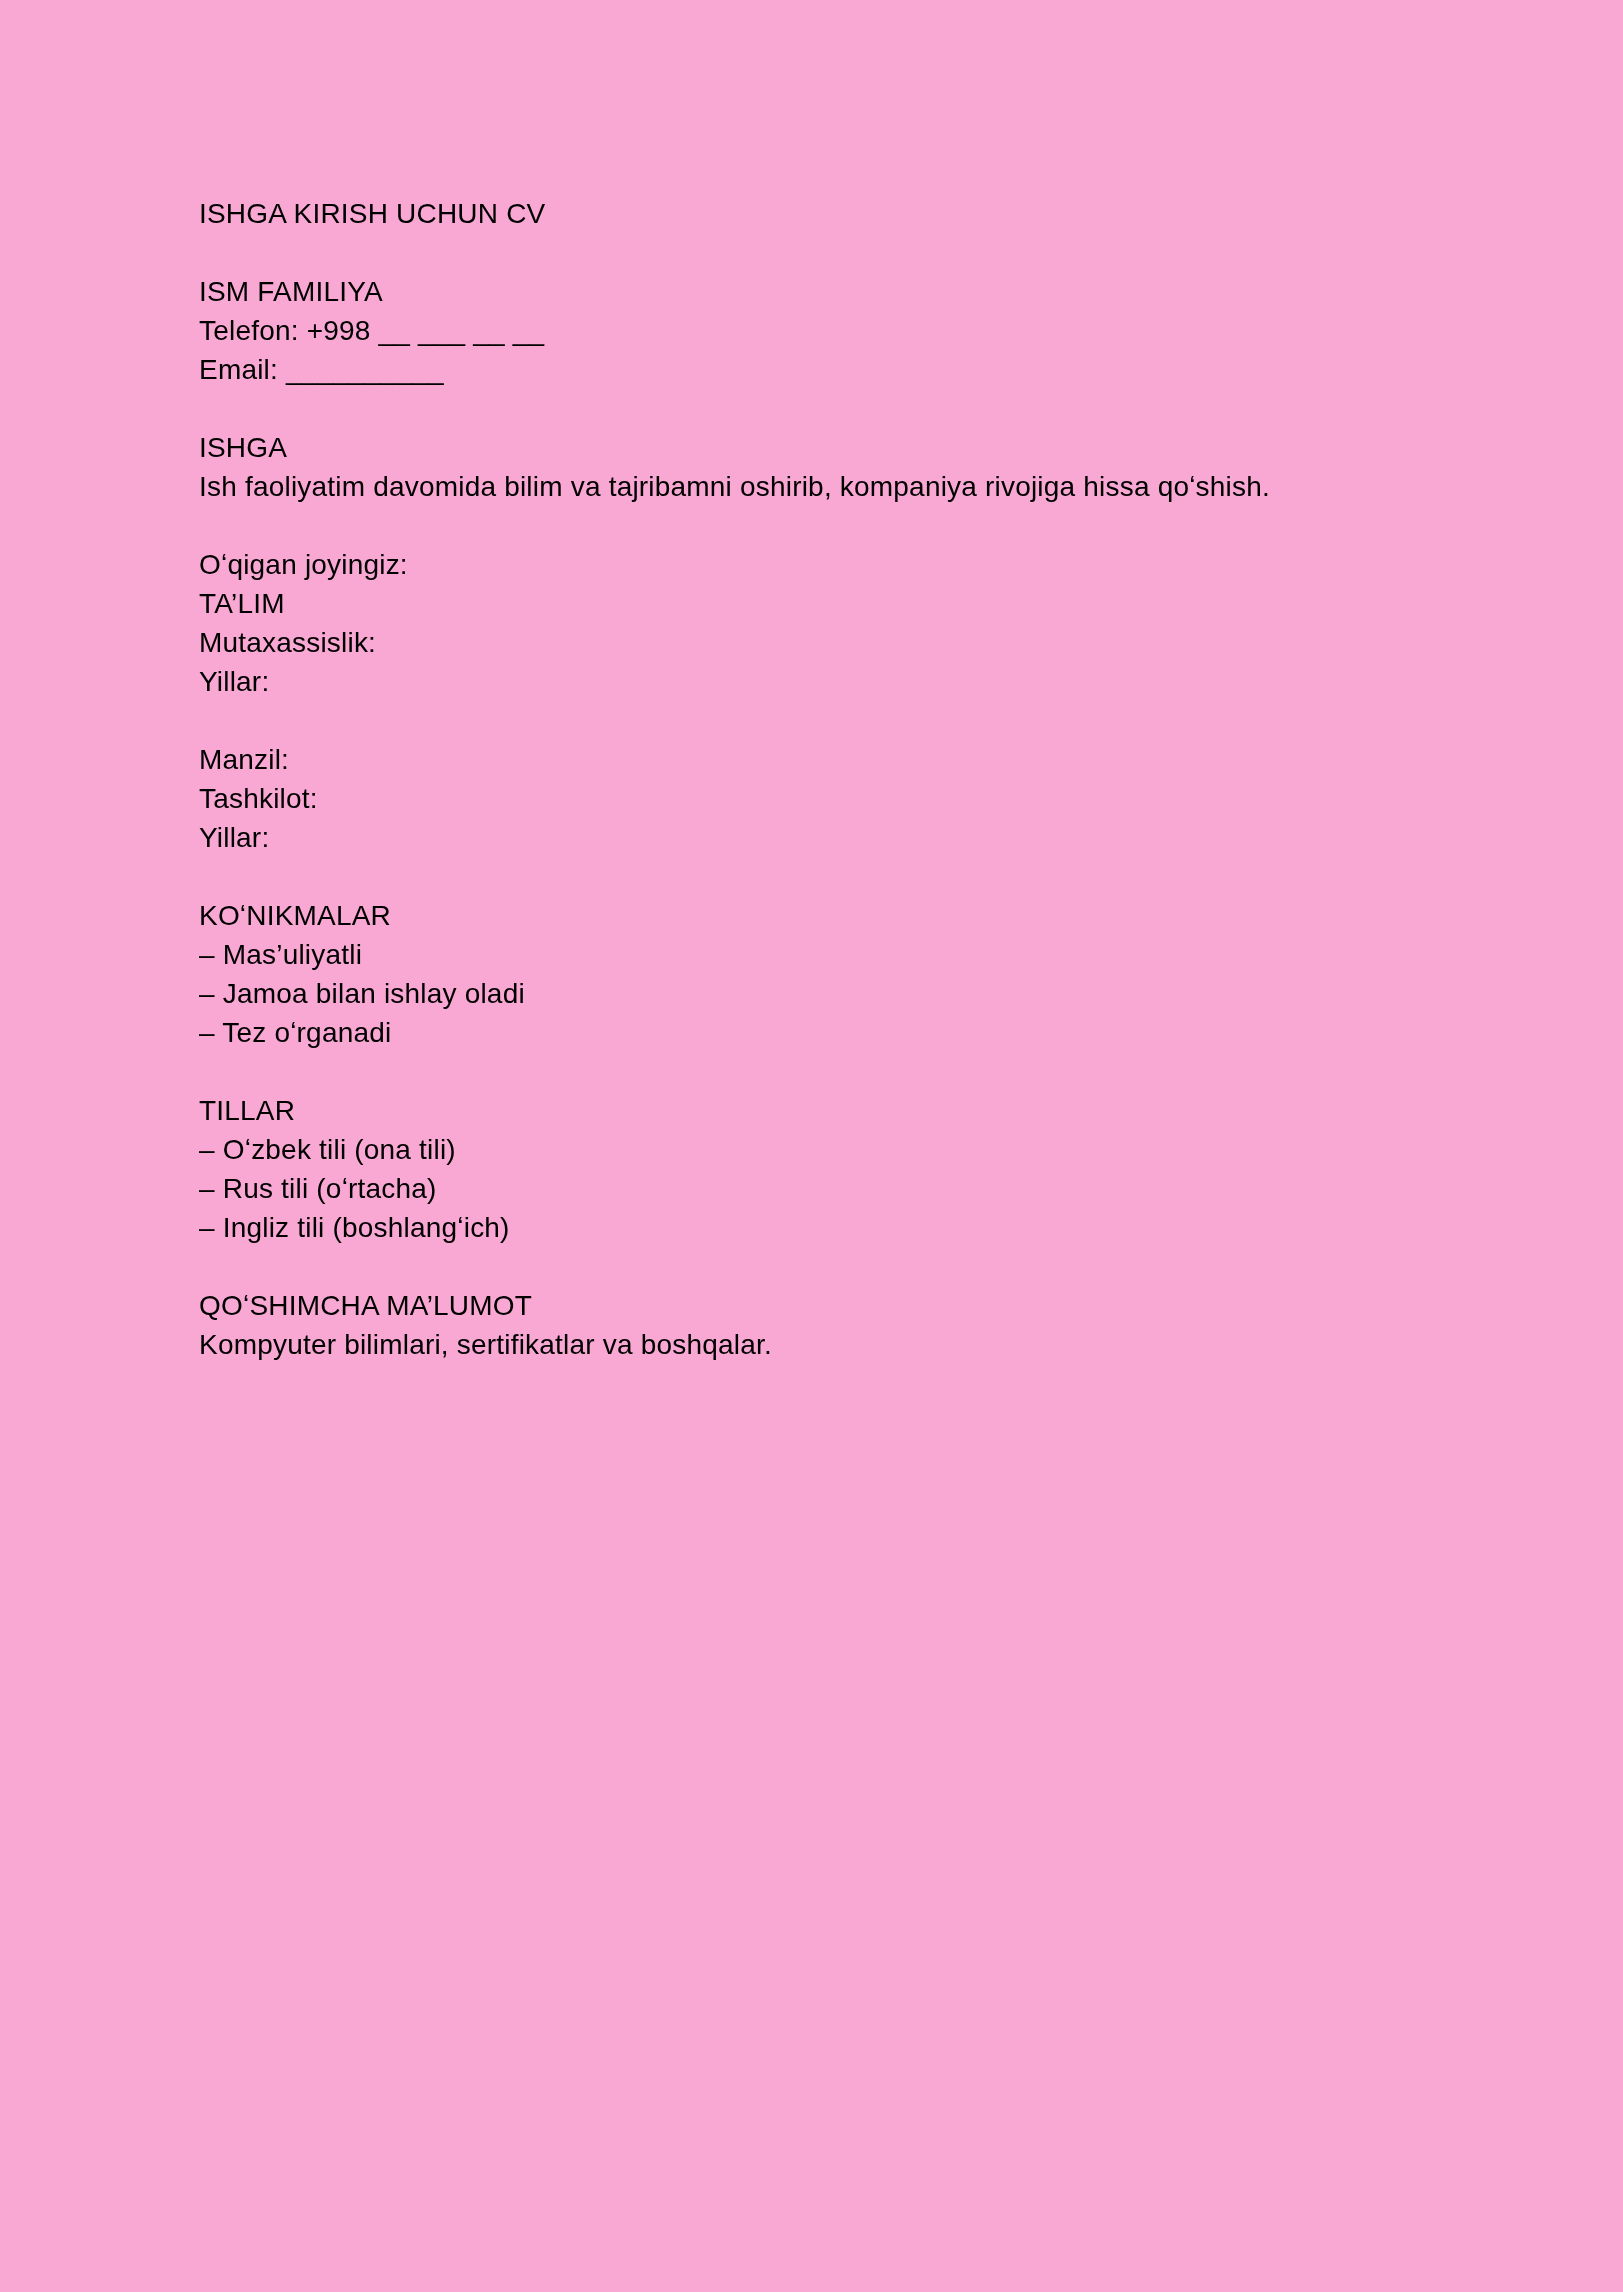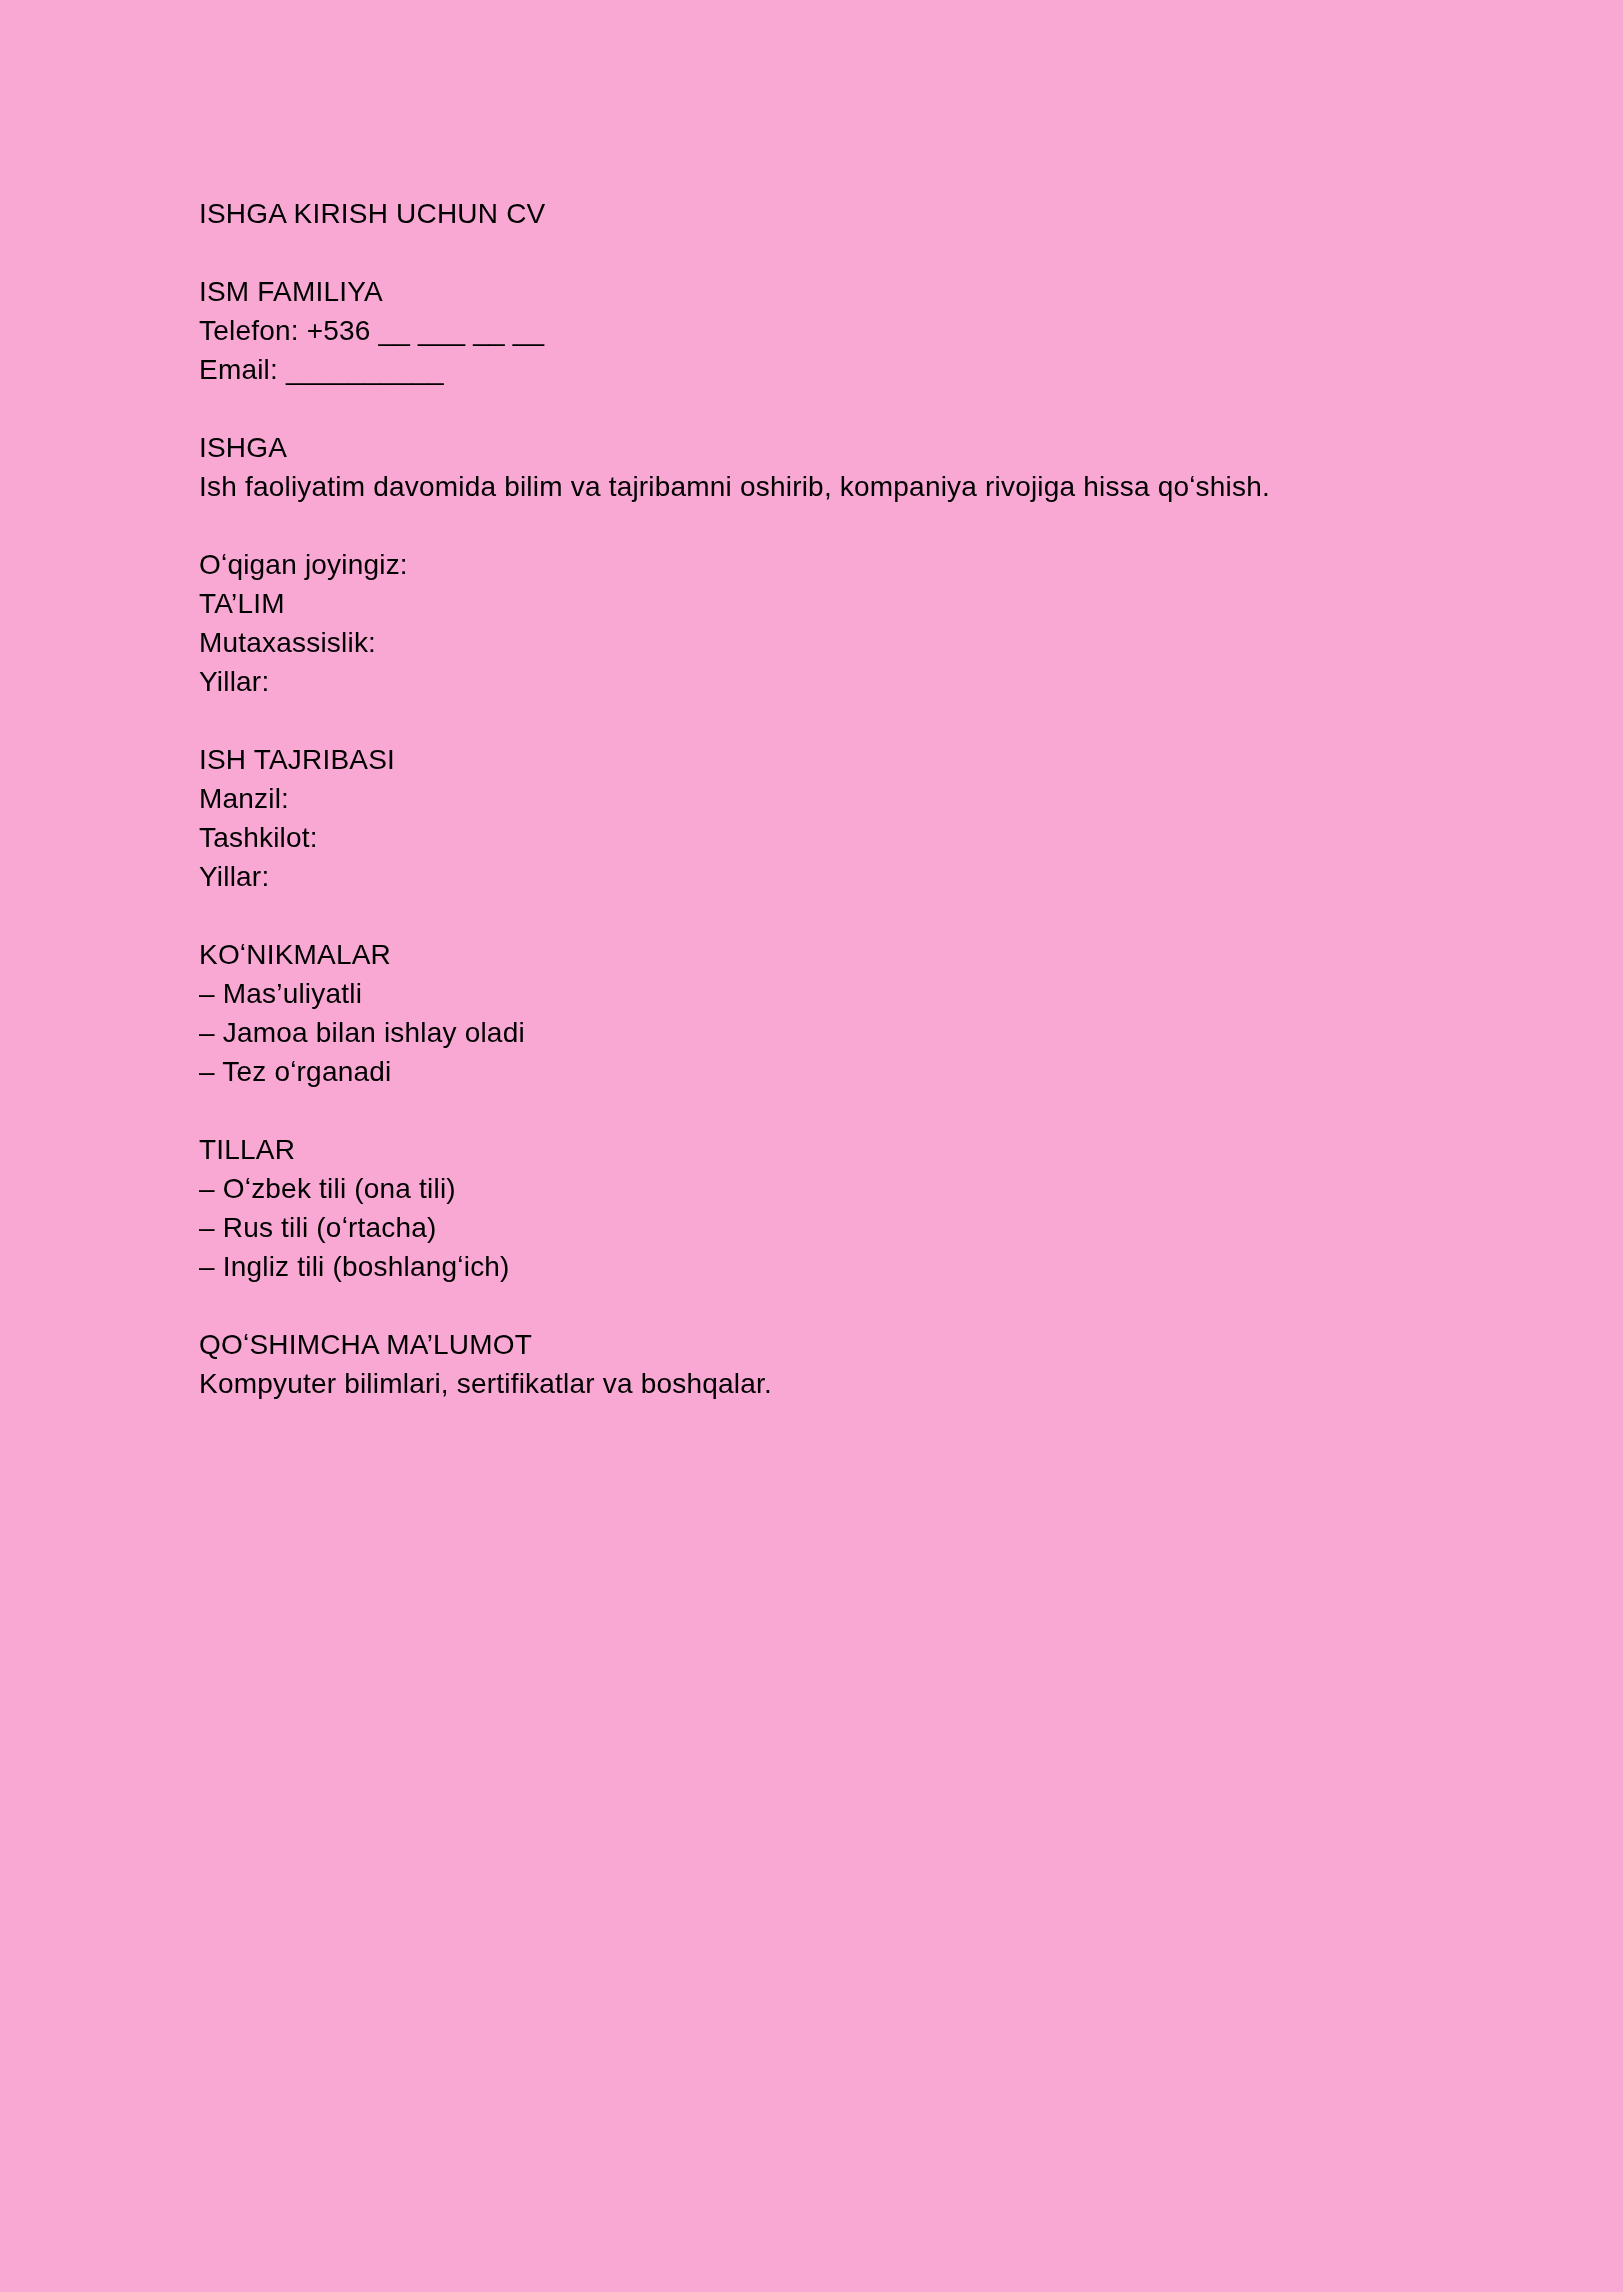--- a/index.html
+++ b/index.html
@@ -45,38 +45,37 @@
 
 <div class="page">
   <div class="page-content">
 
     <div class="doc-section">
       <div class="doc-line">ISHGA KIRISH UCHUN CV</div>
     </div>
 
     <div class="doc-section">
       <div class="doc-line">ISM FAMILIYA</div>
-      <div class="doc-line">Telefon: +536 __ ___ __ __</div>
+      <div class="doc-line">Telefon: +998 __ ___ __ __</div>
       <div class="doc-line">Email: __________</div>
     </div>
 
     <div class="doc-section">
       <div class="doc-line">ISHGA</div>
       <div class="doc-line">Ish faoliyatim davomida bilim va tajribamni oshirib, kompaniya rivojiga hissa qoʻshish.</div>
     </div>
 
     <div class="doc-section">
       <div class="doc-line">Oʻqigan joyingiz:</div>
       <div class="doc-line">TA’LIM</div>
       <div class="doc-line">Mutaxassislik:</div>
       <div class="doc-line">Yillar:</div>
     </div>
 
     <div class="doc-section">
-      <div class="doc-line">ISH TAJRIBASI</div>
       <div class="doc-line">Manzil:</div>
       <div class="doc-line">Tashkilot:</div>
       <div class="doc-line">Yillar:</div>
     </div>
 
     <div class="doc-section">
       <div class="doc-line">KOʻNIKMALAR</div>
       <div class="doc-line">– Mas’uliyatli</div>
       <div class="doc-line">– Jamoa bilan ishlay oladi</div>
       <div class="doc-line">– Tez oʻrganadi</div>

